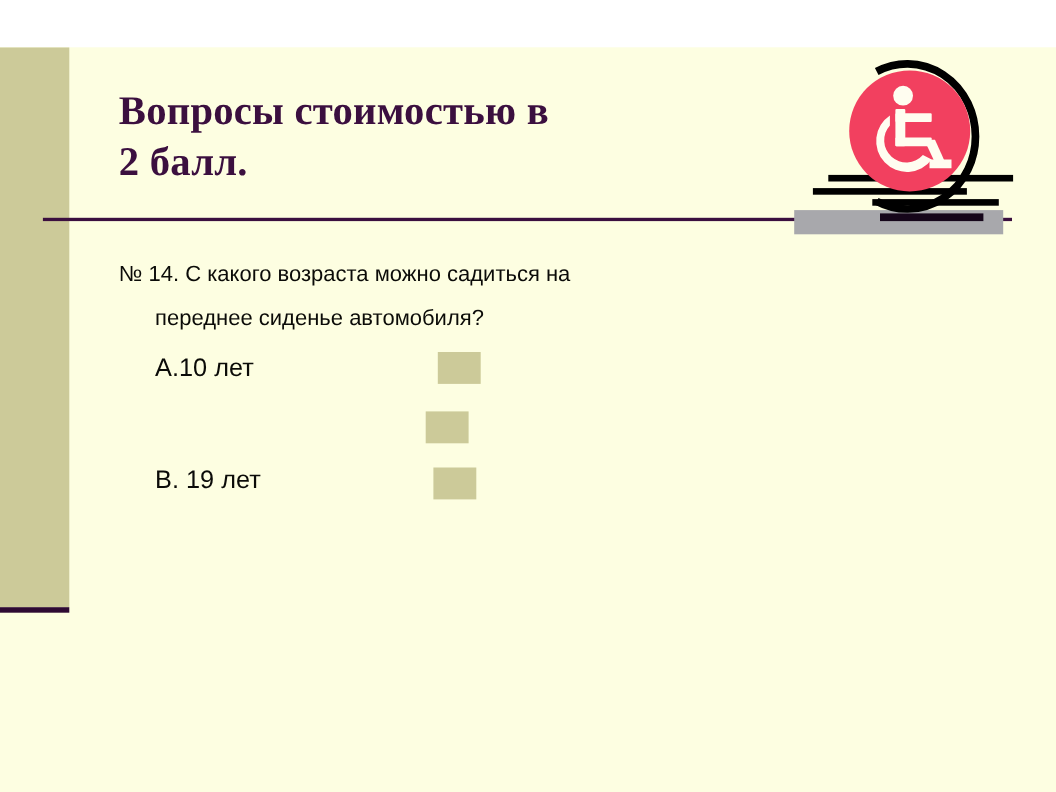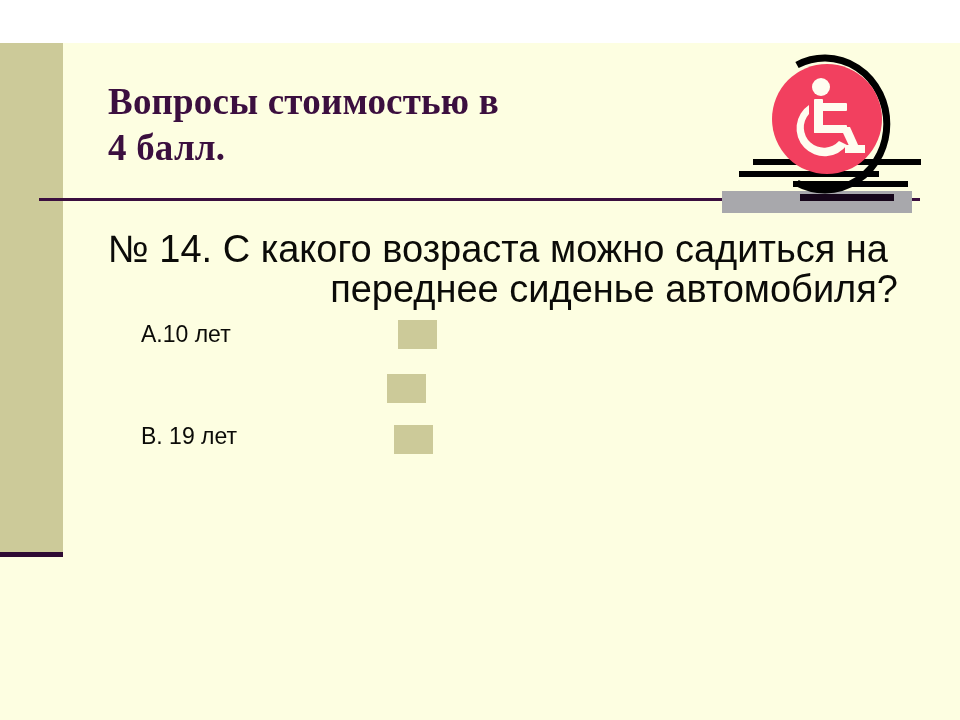--- a/index.html
+++ b/index.html
@@ -91,25 +91,25 @@
   }
   .logo svg { display: block; width: 205px; height: 150px; }
 
   
   .question {
     position: absolute;
     left: 108px;
     top: 186px;
     width: 790px;
     color: #0b0b08;
-    font-size: 38px;
+    font-size: 20px;
     line-height: 40px;
   }
   .question .qline { display: block; white-space: nowrap; }
-  .question .qline.indent { padding-left: 33px; text-align: right; }
+  .question .qline.indent { padding-left: 33px; }
 
   .options {
     position: absolute;
     left: 141px;
     top: 272px;
     width: 460px;
     color: #0b0b08;
     font-size: 23px;
   }
   .option {
@@ -132,21 +132,21 @@
 </head>
 <body>
 
 <div id="slide" style="--bg: #FDFEE1;">
 
   <div class="side-band"></div>
   <div class="side-band-foot"></div>
 
   <div class="title">
     <span class="tline">Вопросы стоимостью в</span>
-    <span class="tline">4 балл.</span>
+    <span class="tline">2 балл.</span>
   </div>
 
   <div class="divider"></div>
 
   <div class="plinth"></div>
   <div class="plinth-bar"></div>
 
   <div class="logo">
     <svg viewBox="0 0 205 150" xmlns="http://www.w3.org/2000/svg" aria-hidden="true">
 

